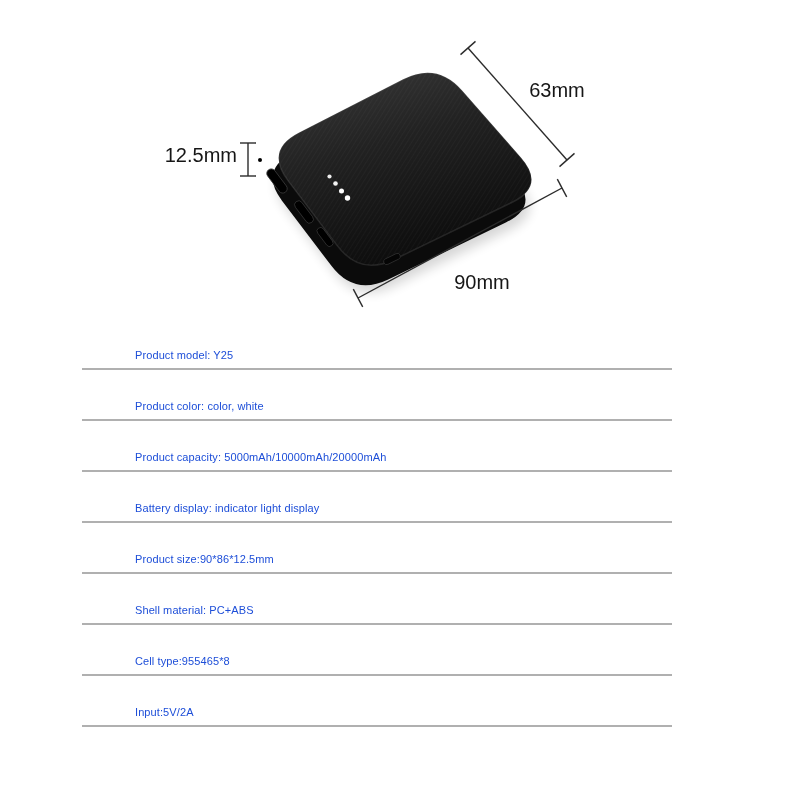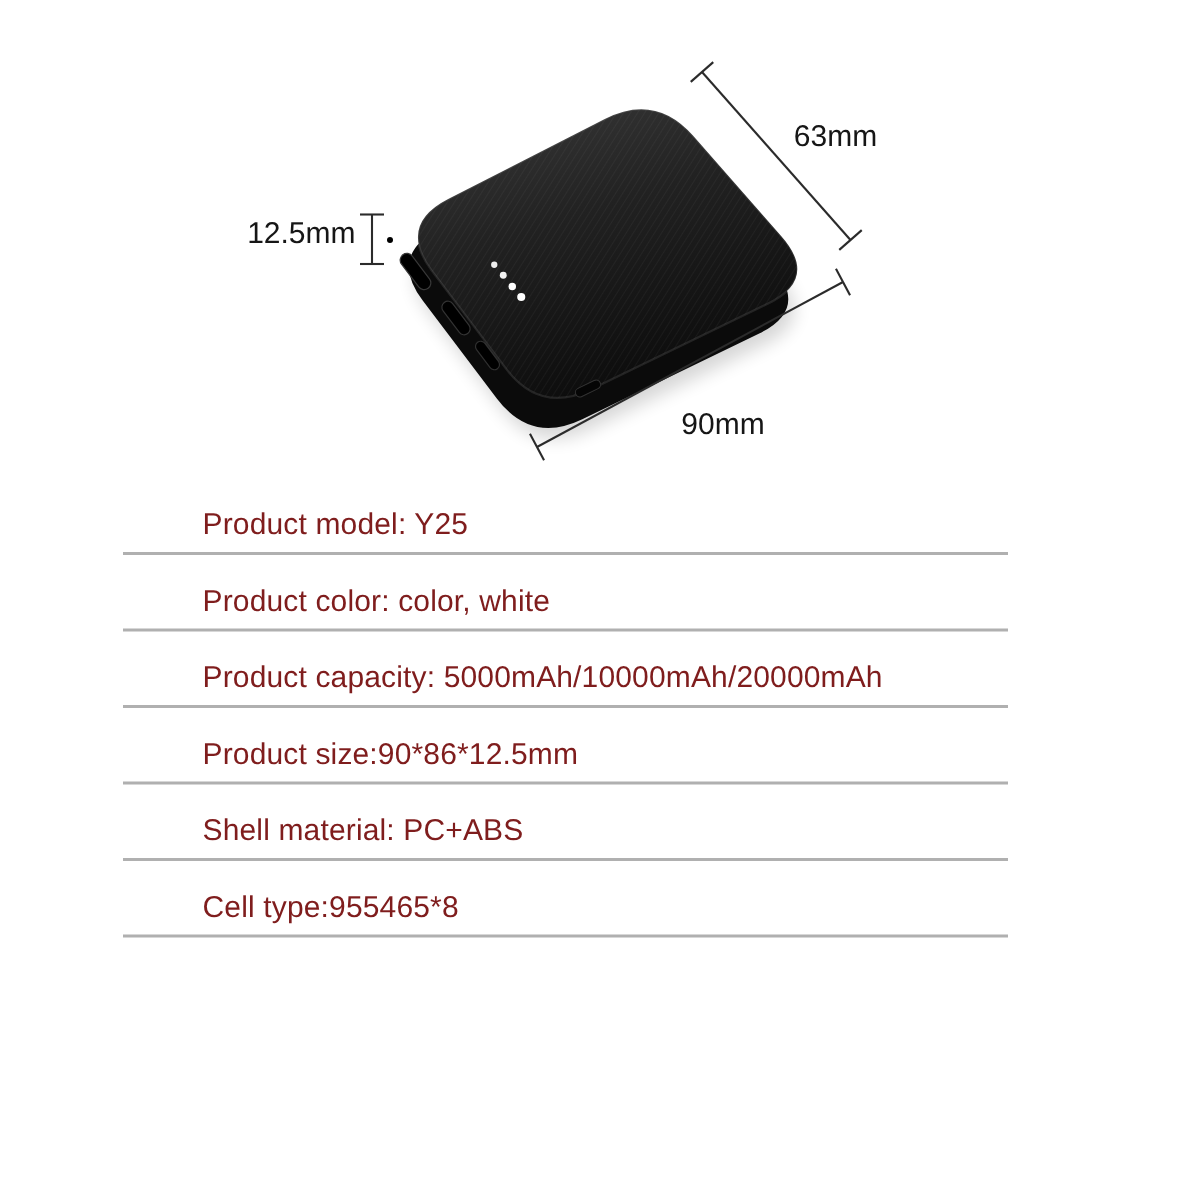--- a/index.html
+++ b/index.html
@@ -29,23 +29,23 @@
   }
   .spec-row {
     box-sizing: border-box;
     height: 51px;
     display: flex;
     align-items: flex-end;
     padding: 0 0 6px 53px;
     border-bottom: 2px solid #b0b0b0;
   }
   .spec-row span {
-    font-size: 20px;
+    font-size: 11px;
     line-height: 1.15;
-    color: #7f1d1d;
+    color: #1d4ed8;
     letter-spacing: 0.1px;
   }
 </style>
 </head>
 <body>
 
 <div class="canvas">
 
   <svg class="photo" viewBox="0 0 800 320">
     <defs>
@@ -111,23 +111,29 @@
     <div class="spec-row">
       <span>Product model: Y25</span>
     </div>
     <div class="spec-row">
       <span>Product color: color, white</span>
     </div>
     <div class="spec-row">
       <span>Product capacity: 5000mAh/10000mAh/20000mAh</span>
     </div>
     <div class="spec-row">
+      <span>Battery display: indicator light display</span>
+    </div>
+    <div class="spec-row">
       <span>Product size:90*86*12.5mm</span>
     </div>
     <div class="spec-row">
       <span>Shell material: PC+ABS</span>
     </div>
     <div class="spec-row">
       <span>Cell type:955465*8</span>
     </div>
+    <div class="spec-row">
+      <span>Input:5V/2A</span>
+    </div>
   </div>
 
 </div>
 
 </body></html>

